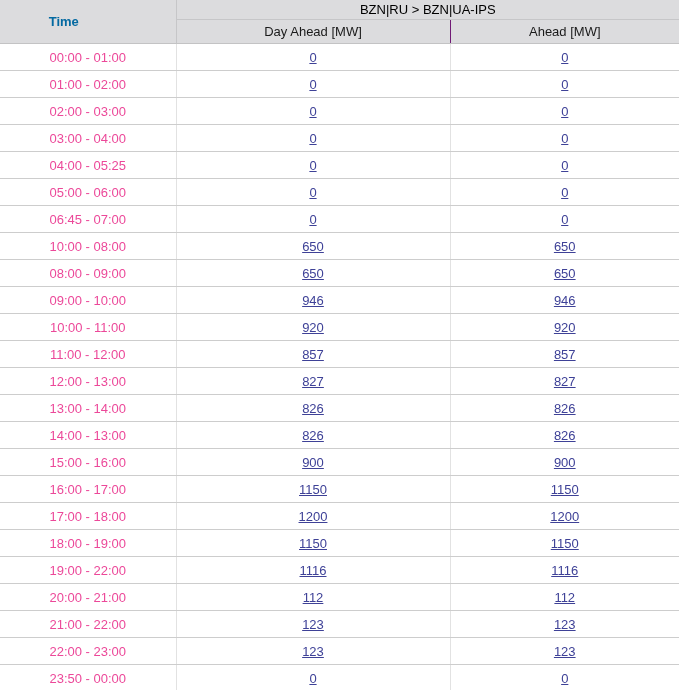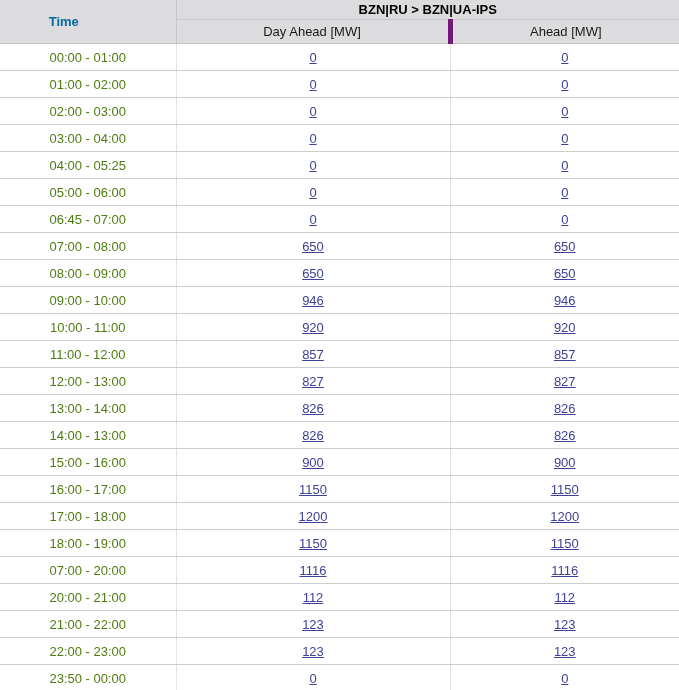--- a/index.html
+++ b/index.html
@@ -35,43 +35,43 @@
   }
   th.th-time {
     font-weight: bold;
     color: #0369a1;
     border-right: 1px solid #c6c6c8;
     border-bottom: 1px solid #c3c3c4;
     padding-right: 48px;
     margin-top: 28px;
   }
   th.th-group {
-    font-weight: bold;
+    font-weight: normal;
     color: #000000;
     height: 19px;
     border-bottom: 1px solid #c6c6c8;
   }
   th.th-sub {
     height: 23px;
     border-bottom: 1px solid #c3c3c4;
   }
   th.th-sub-da {
-    border-right: 5px solid #701a75;
+    border-right: 1px solid #701a75;
   }
 
   tbody td {
     height: 26px;
     padding: 0;
     text-align: center;
     vertical-align: middle;
     border-bottom: 1px solid #cdcdcd;
     background: #ffffff;
   }
   td.time-cell {
-    color: #4d7c0f;
+    color: #ec4899;
   }
   td.value-cell {
     border-left: 1px solid #e2e2e2;
   }
   td a {
     color: var(--link-color, #3e4197);
     text-decoration: underline;
     cursor: pointer;
   }
 </style>
@@ -132,21 +132,21 @@
     <td class="value-cell"><a href="#">0</a></td>
   </tr>
 
   <tr>
     <td class="time-cell">06:45 - 07:00</td>
     <td class="value-cell"><a href="#">0</a></td>
     <td class="value-cell"><a href="#">0</a></td>
   </tr>
 
   <tr>
-    <td class="time-cell">07:00 - 08:00</td>
+    <td class="time-cell">10:00 - 08:00</td>
     <td class="value-cell"><a href="#">650</a></td>
     <td class="value-cell"><a href="#">650</a></td>
   </tr>
 
   <tr>
     <td class="time-cell">08:00 - 09:00</td>
     <td class="value-cell"><a href="#">650</a></td>
     <td class="value-cell"><a href="#">650</a></td>
   </tr>
 
@@ -204,21 +204,21 @@
     <td class="value-cell"><a href="#">1200</a></td>
   </tr>
 
   <tr>
     <td class="time-cell">18:00 - 19:00</td>
     <td class="value-cell"><a href="#">1150</a></td>
     <td class="value-cell"><a href="#">1150</a></td>
   </tr>
 
   <tr>
-    <td class="time-cell">07:00 - 20:00</td>
+    <td class="time-cell">19:00 - 22:00</td>
     <td class="value-cell"><a href="#">1116</a></td>
     <td class="value-cell"><a href="#">1116</a></td>
   </tr>
 
   <tr>
     <td class="time-cell">20:00 - 21:00</td>
     <td class="value-cell"><a href="#">112</a></td>
     <td class="value-cell"><a href="#">112</a></td>
   </tr>
 

